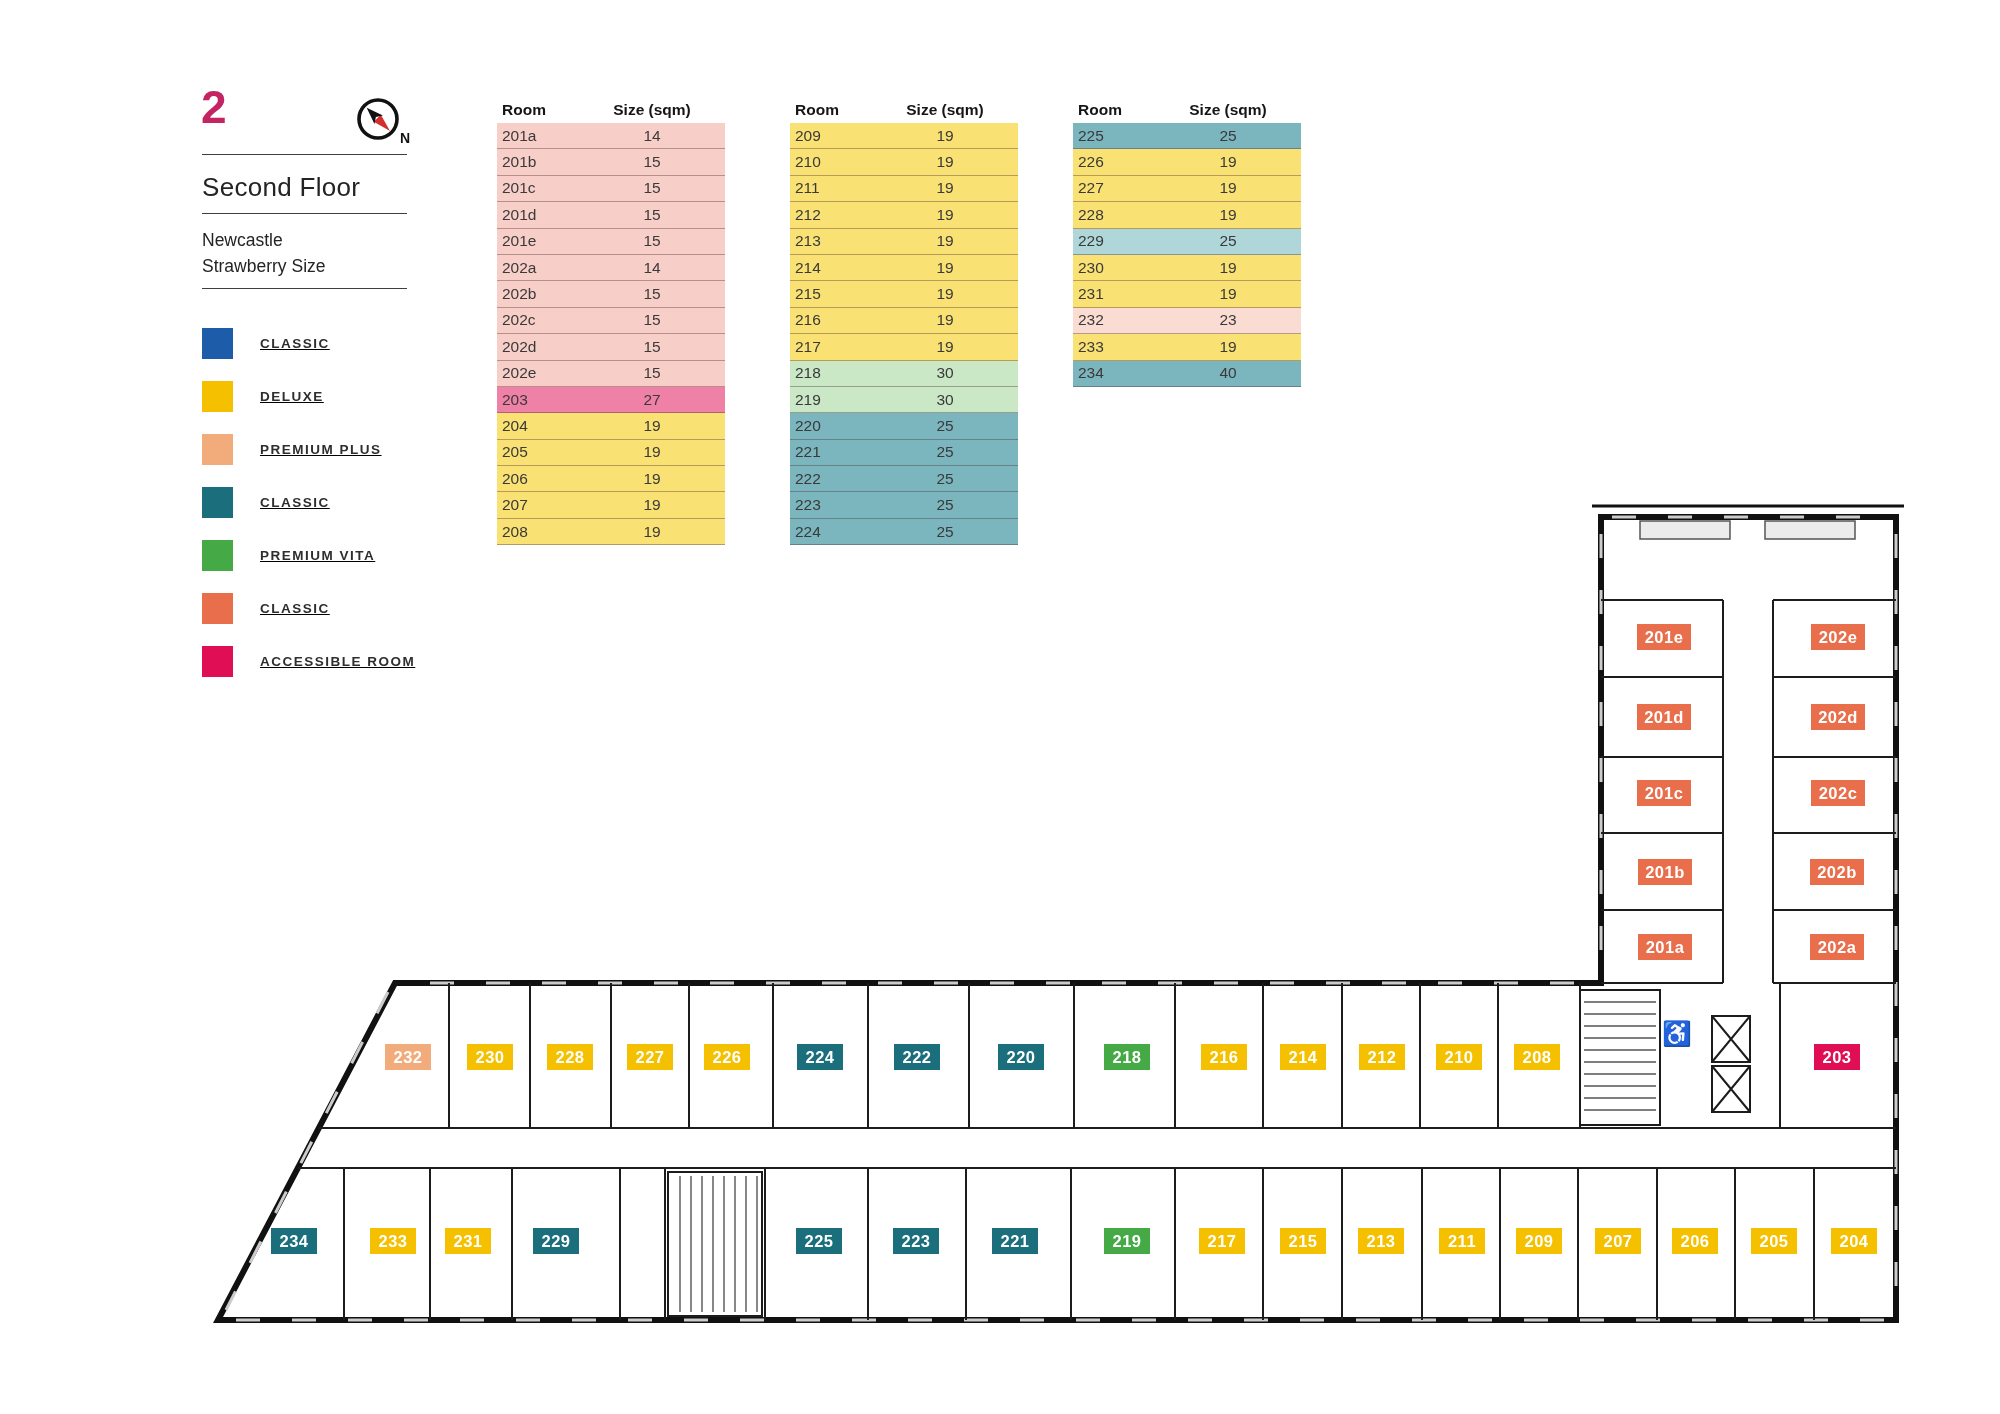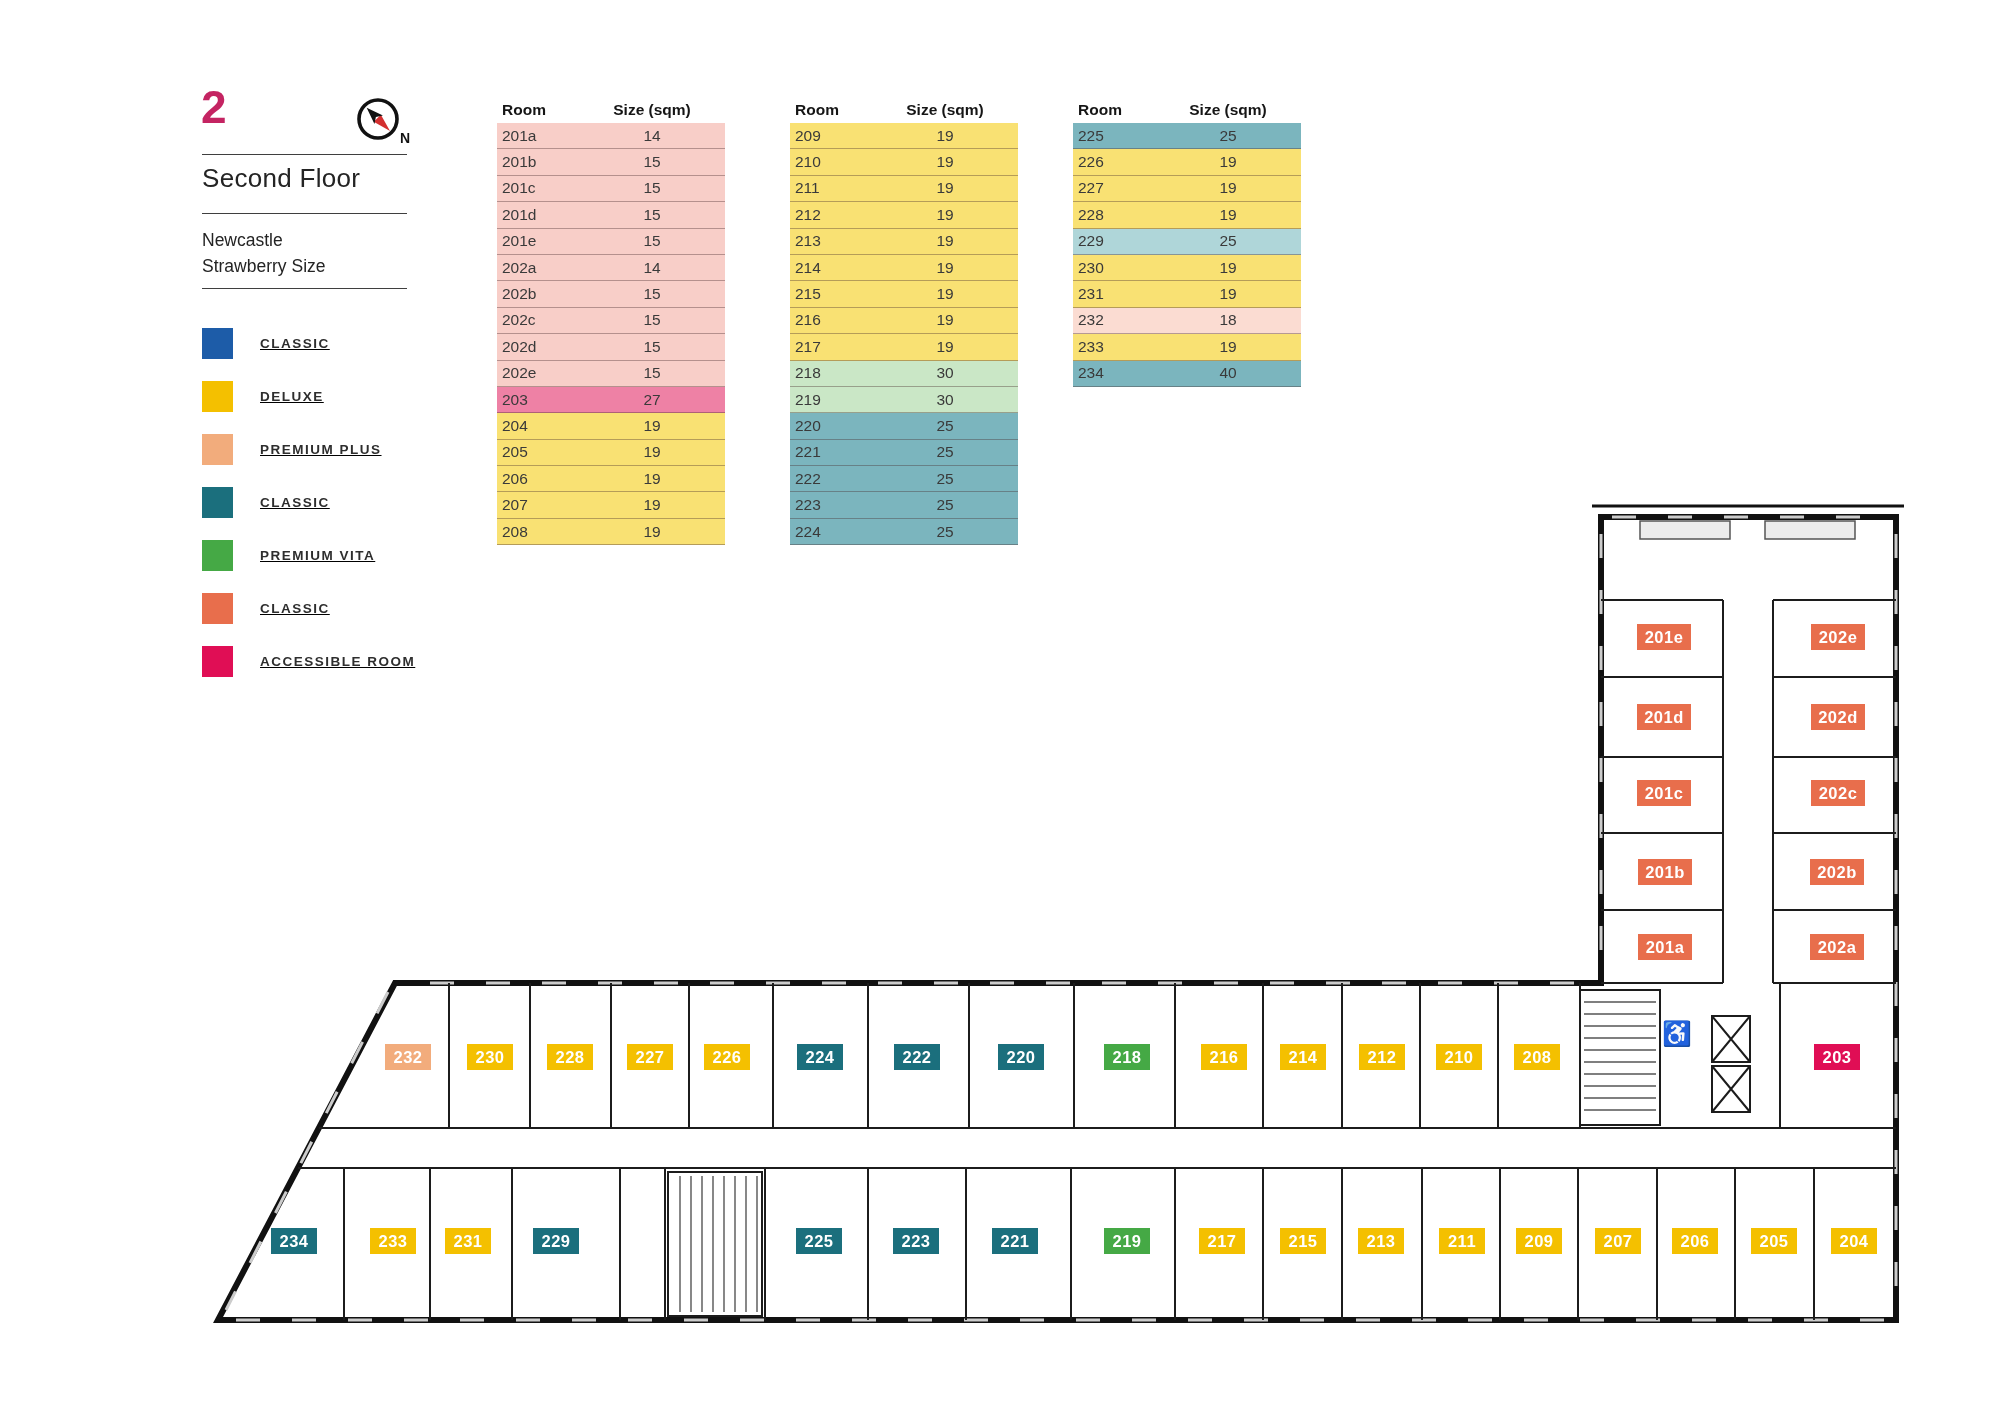--- a/index.html
+++ b/index.html
@@ -4,21 +4,21 @@
 <style>
   html,body{margin:0;padding:0;background:#fff;}
   .sheet{position:relative;width:2000px;height:1414px;background:#fff;
          font-family:"Liberation Sans",sans-serif;overflow:hidden;}
   .abs{position:absolute;}
 
   
   #floor-number{left:201px;top:84px;font-size:46px;font-weight:600;color:#C42462;line-height:1;}
   .rule{height:0;border-top:1.6px solid #3f3f3f;width:205px;left:202px;}
   #rule1{top:154px;} #rule2{top:213px;} #rule3{top:288px;}
-  #sheet-title{left:202px;top:163px;font-size:26px;color:#242424;letter-spacing:.3px;}
+  #sheet-title{left:202px;top:172px;font-size:26px;color:#242424;letter-spacing:.3px;}
   .loc{left:202px;font-size:17.5px;color:#242424;}
   #loc1{top:230px;text-align:right;} #loc2{top:256px;}
   #compass{left:350px;top:92px;}
   #compass text{font-family:"Liberation Sans",sans-serif;}
 
   
   #legend{left:202px;top:328px;}
   .lg-item{display:flex;align-items:center;height:31px;margin-bottom:22px;text-decoration:underline;}
   .lg-sq{width:31px;height:31px;margin-right:27px;flex:none;}
   .lg-lb{font-size:13.5px;font-weight:700;letter-spacing:1.5px;color:#2e2e2e;white-space:nowrap;}
@@ -259,21 +259,21 @@
       <div class="t-row" style="background: rgb(249, 225, 115);">
         <span class="c1">230</span>
         <span class="c2">19</span>
       </div>
       <div class="t-row" style="background: rgb(249, 225, 115);">
         <span class="c1">231</span>
         <span class="c2">19</span>
       </div>
       <div class="t-row" style="background: rgb(251, 220, 210);">
         <span class="c1">232</span>
-        <span class="c2">18</span>
+        <span class="c2">23</span>
       </div>
       <div class="t-row" style="background: rgb(249, 225, 115);">
         <span class="c1">233</span>
         <span class="c2">19</span>
       </div>
       <div class="t-row" style="background: rgb(123, 181, 190);">
         <span class="c1">234</span>
         <span class="c2">40</span>
       </div>
     </div>

